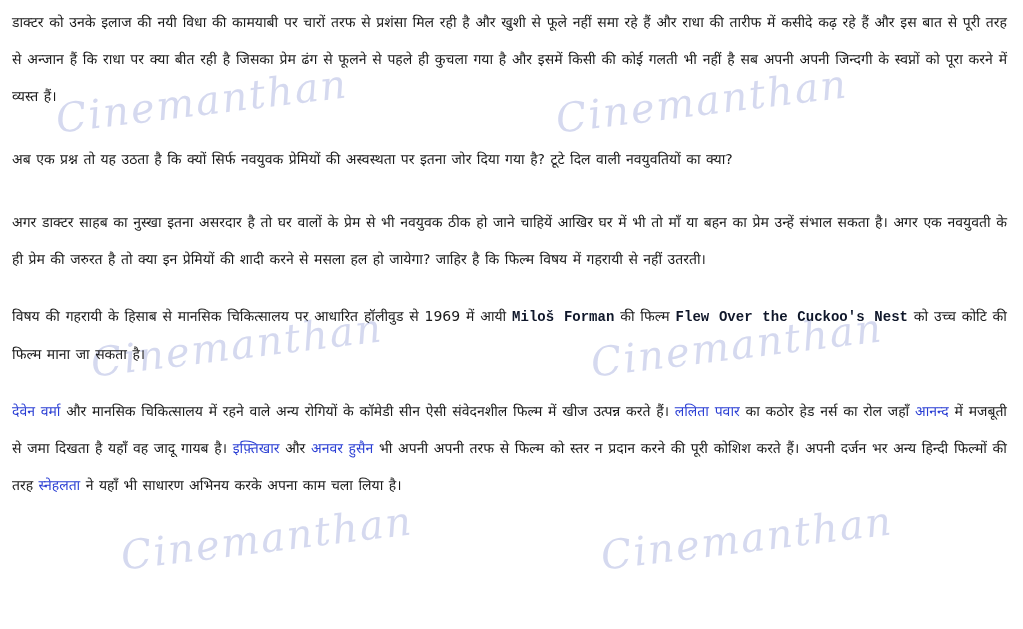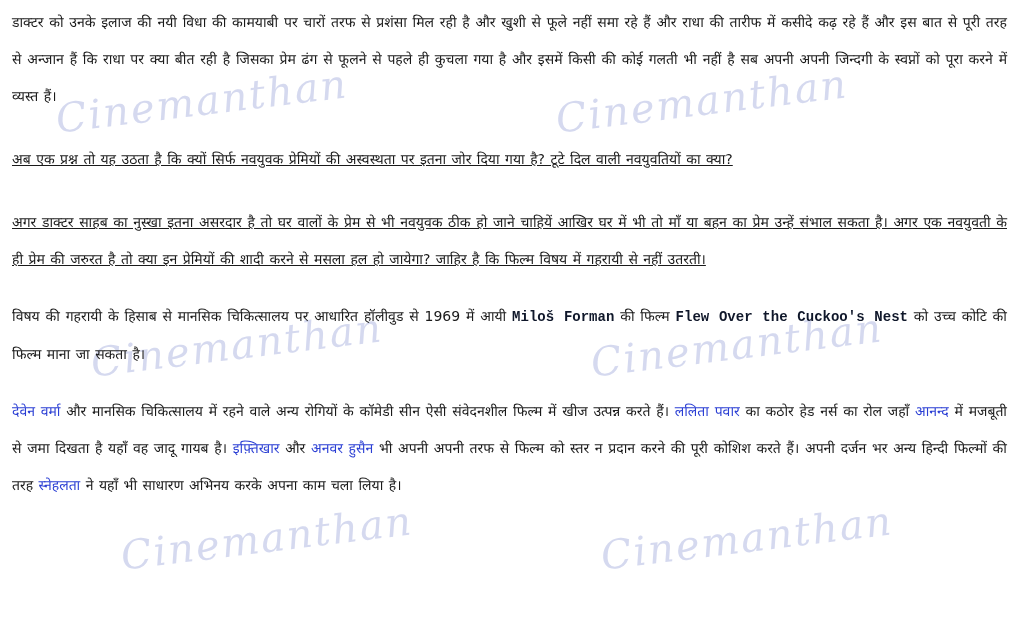--- a/index.html
+++ b/index.html
@@ -45,21 +45,21 @@
     line-height: 37px;
     color: #1a1a1a;
     text-align: justify;
     text-justify: inter-word;
     margin: 0 0 0 0;
     word-spacing: 1px;
   }
   .para + .para {
     margin-top: 16px;
   }
-  .gap-lg { margin-top: 26px !important; text-decoration: underline; }
+  .gap-lg { margin-top: 26px !important; }
   .gap-md { margin-top: 20px !important; }
 
   .hl {
     color: #2b3fd4;
     font-weight: normal;
   }
   .hl-en {
     color: #0f172a;
     font-weight: bold;
     font-family: Liberation Mono, monospace;

